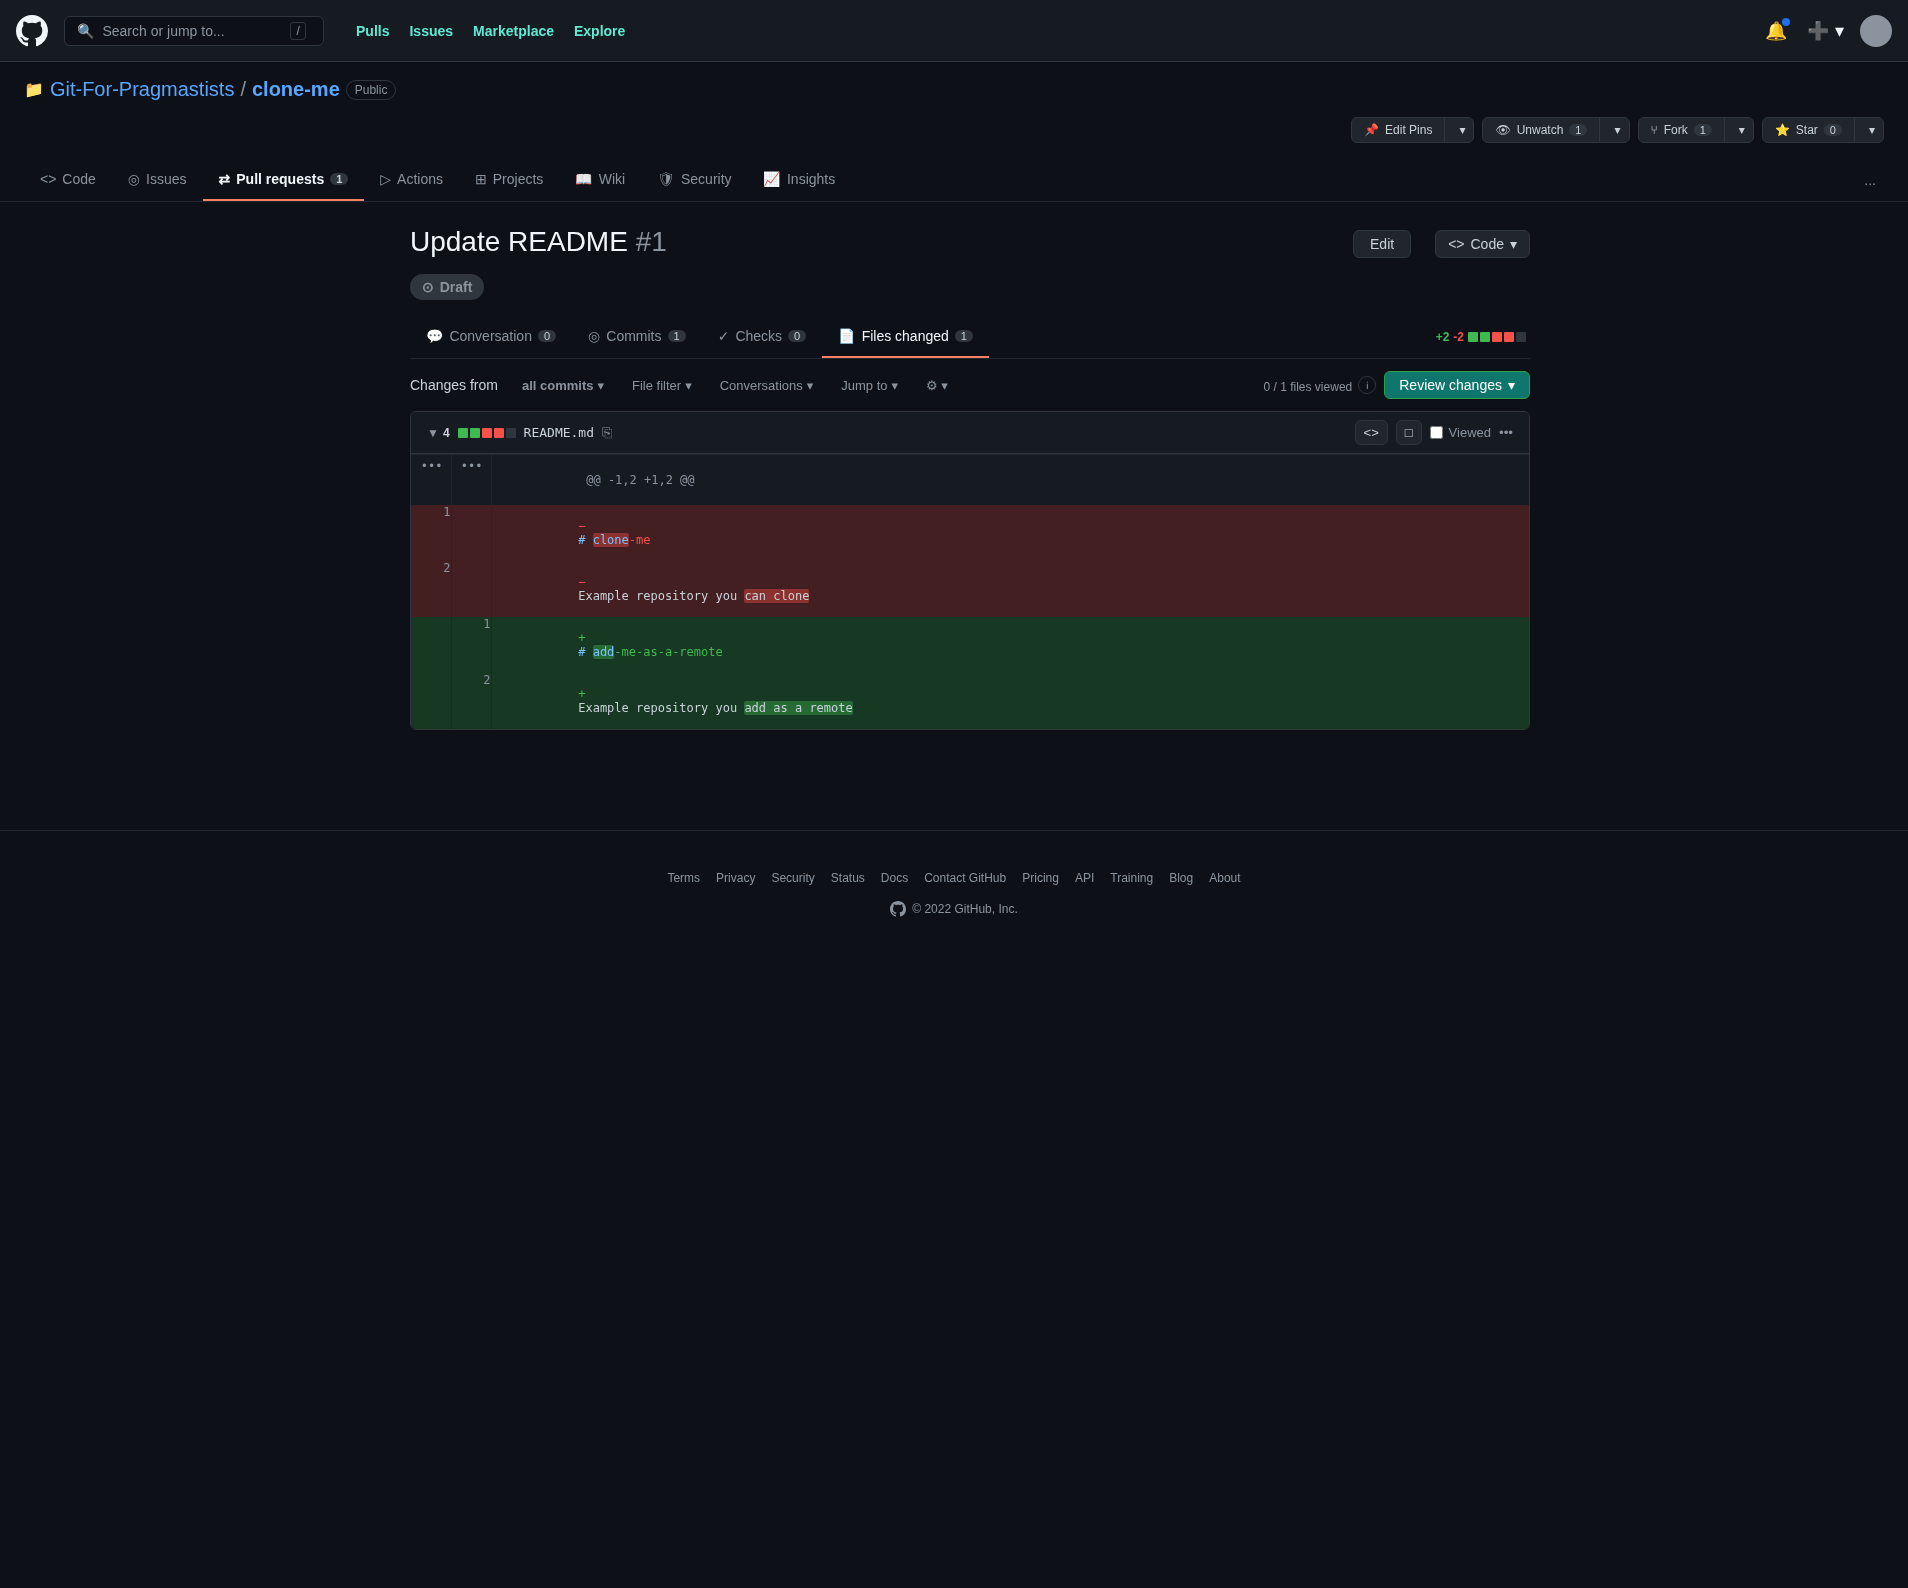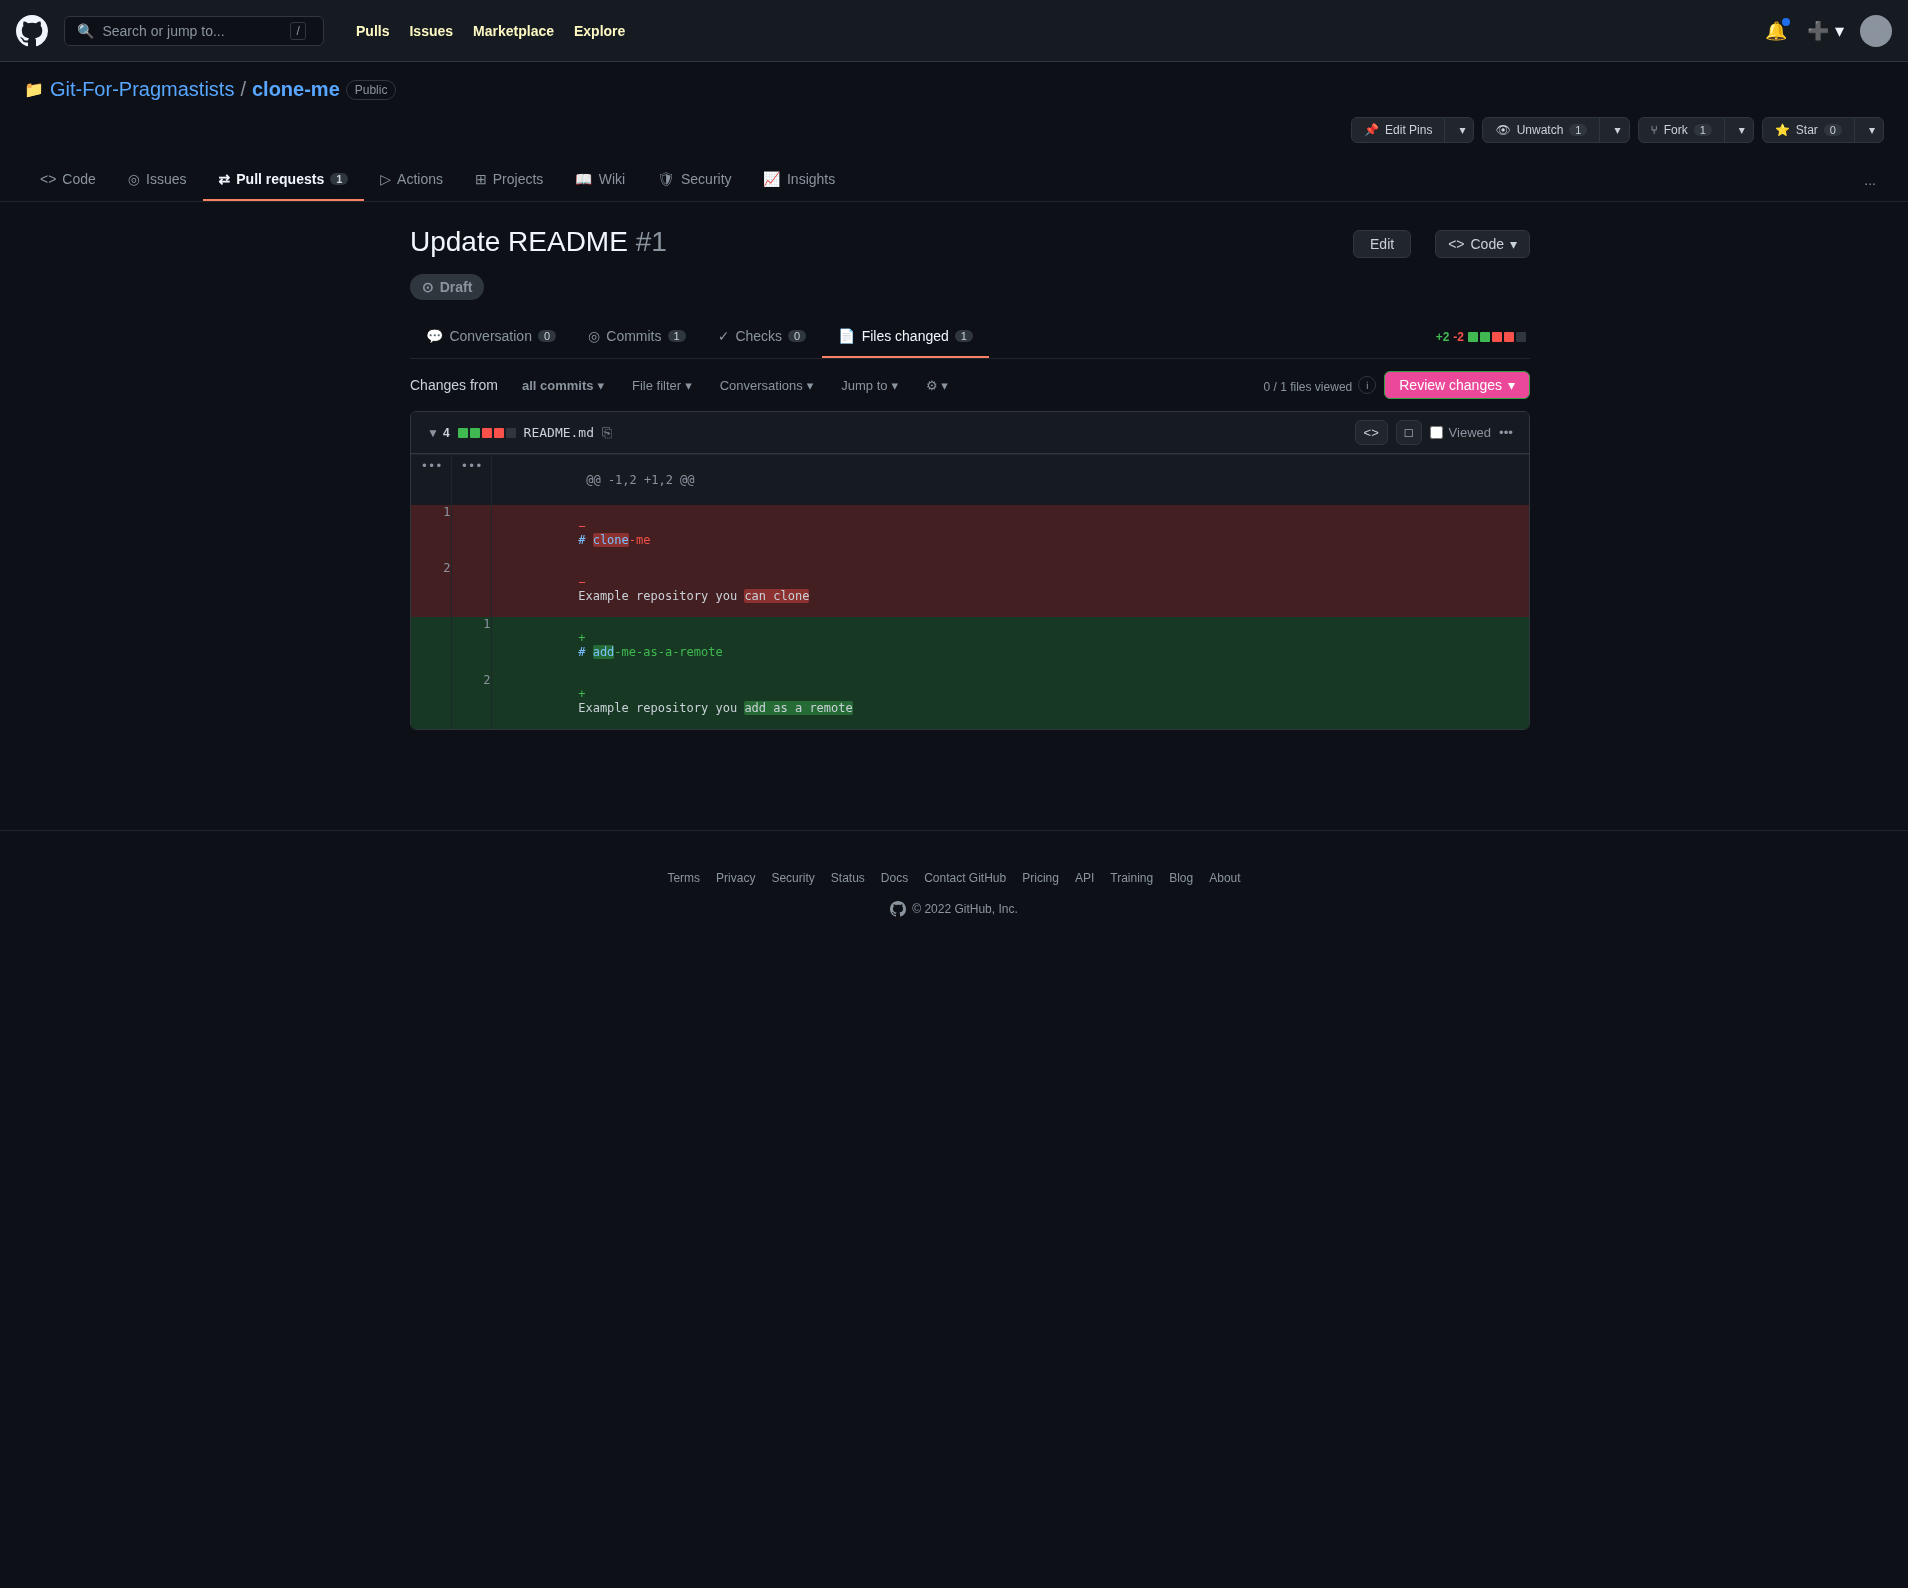--- a/index.html
+++ b/index.html
@@ -54,21 +54,21 @@
       font-size: 12px;
       color: #8b949e;
     }
     .header-nav {
       display: flex;
       align-items: center;
       gap: 4px;
       margin-left: 8px;
     }
     .header-nav a {
-      color: #fef9c3;
+      color: #5eead4;
       font-weight: 600;
       font-size: 14px;
       padding: 6px 8px;
     }
     .header-actions {
       margin-left: auto;
       display: flex;
       align-items: center;
       gap: 12px;
     }
@@ -351,21 +351,21 @@
       font-size: 13px;
       display: flex; align-items: center; gap: 4px;
       padding: 4px 4px;
     }
     .files-viewed {
       color: #8b949e;
       font-size: 12px;
       display: flex; align-items: flex-end; gap: 6px;
     }
     .review-changes-btn {
-      background: #ec4899;
+      background: #0f766e;
       border: 1px solid #2ea043;
       border-radius: 6px;
       color: #fff;
       padding: 5px 14px;
       font-size: 14px;
       cursor: pointer;
       display: flex; align-items: center; gap: 6px;
       font-weight: 500;
     }
 

